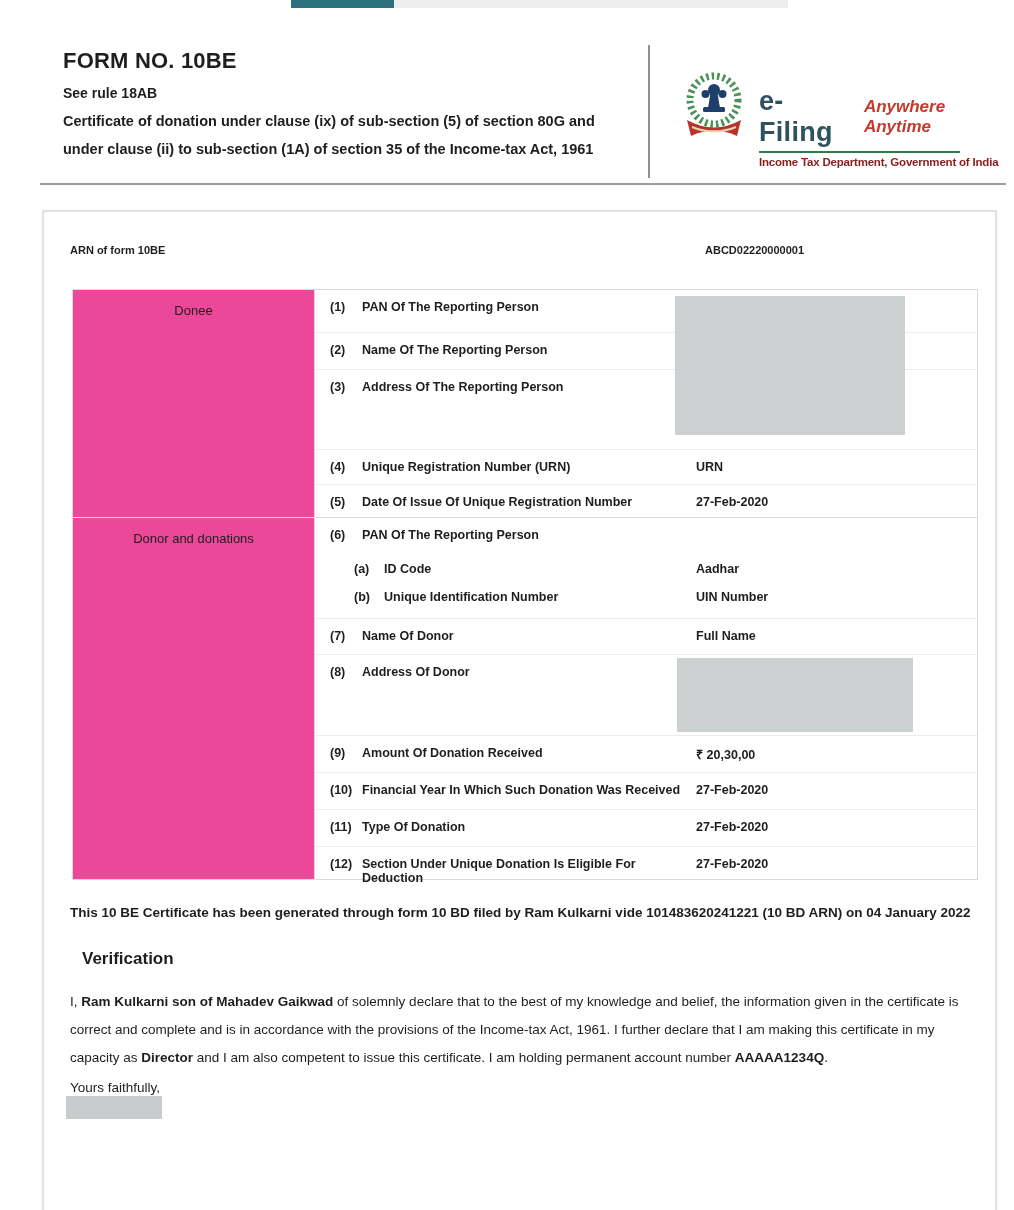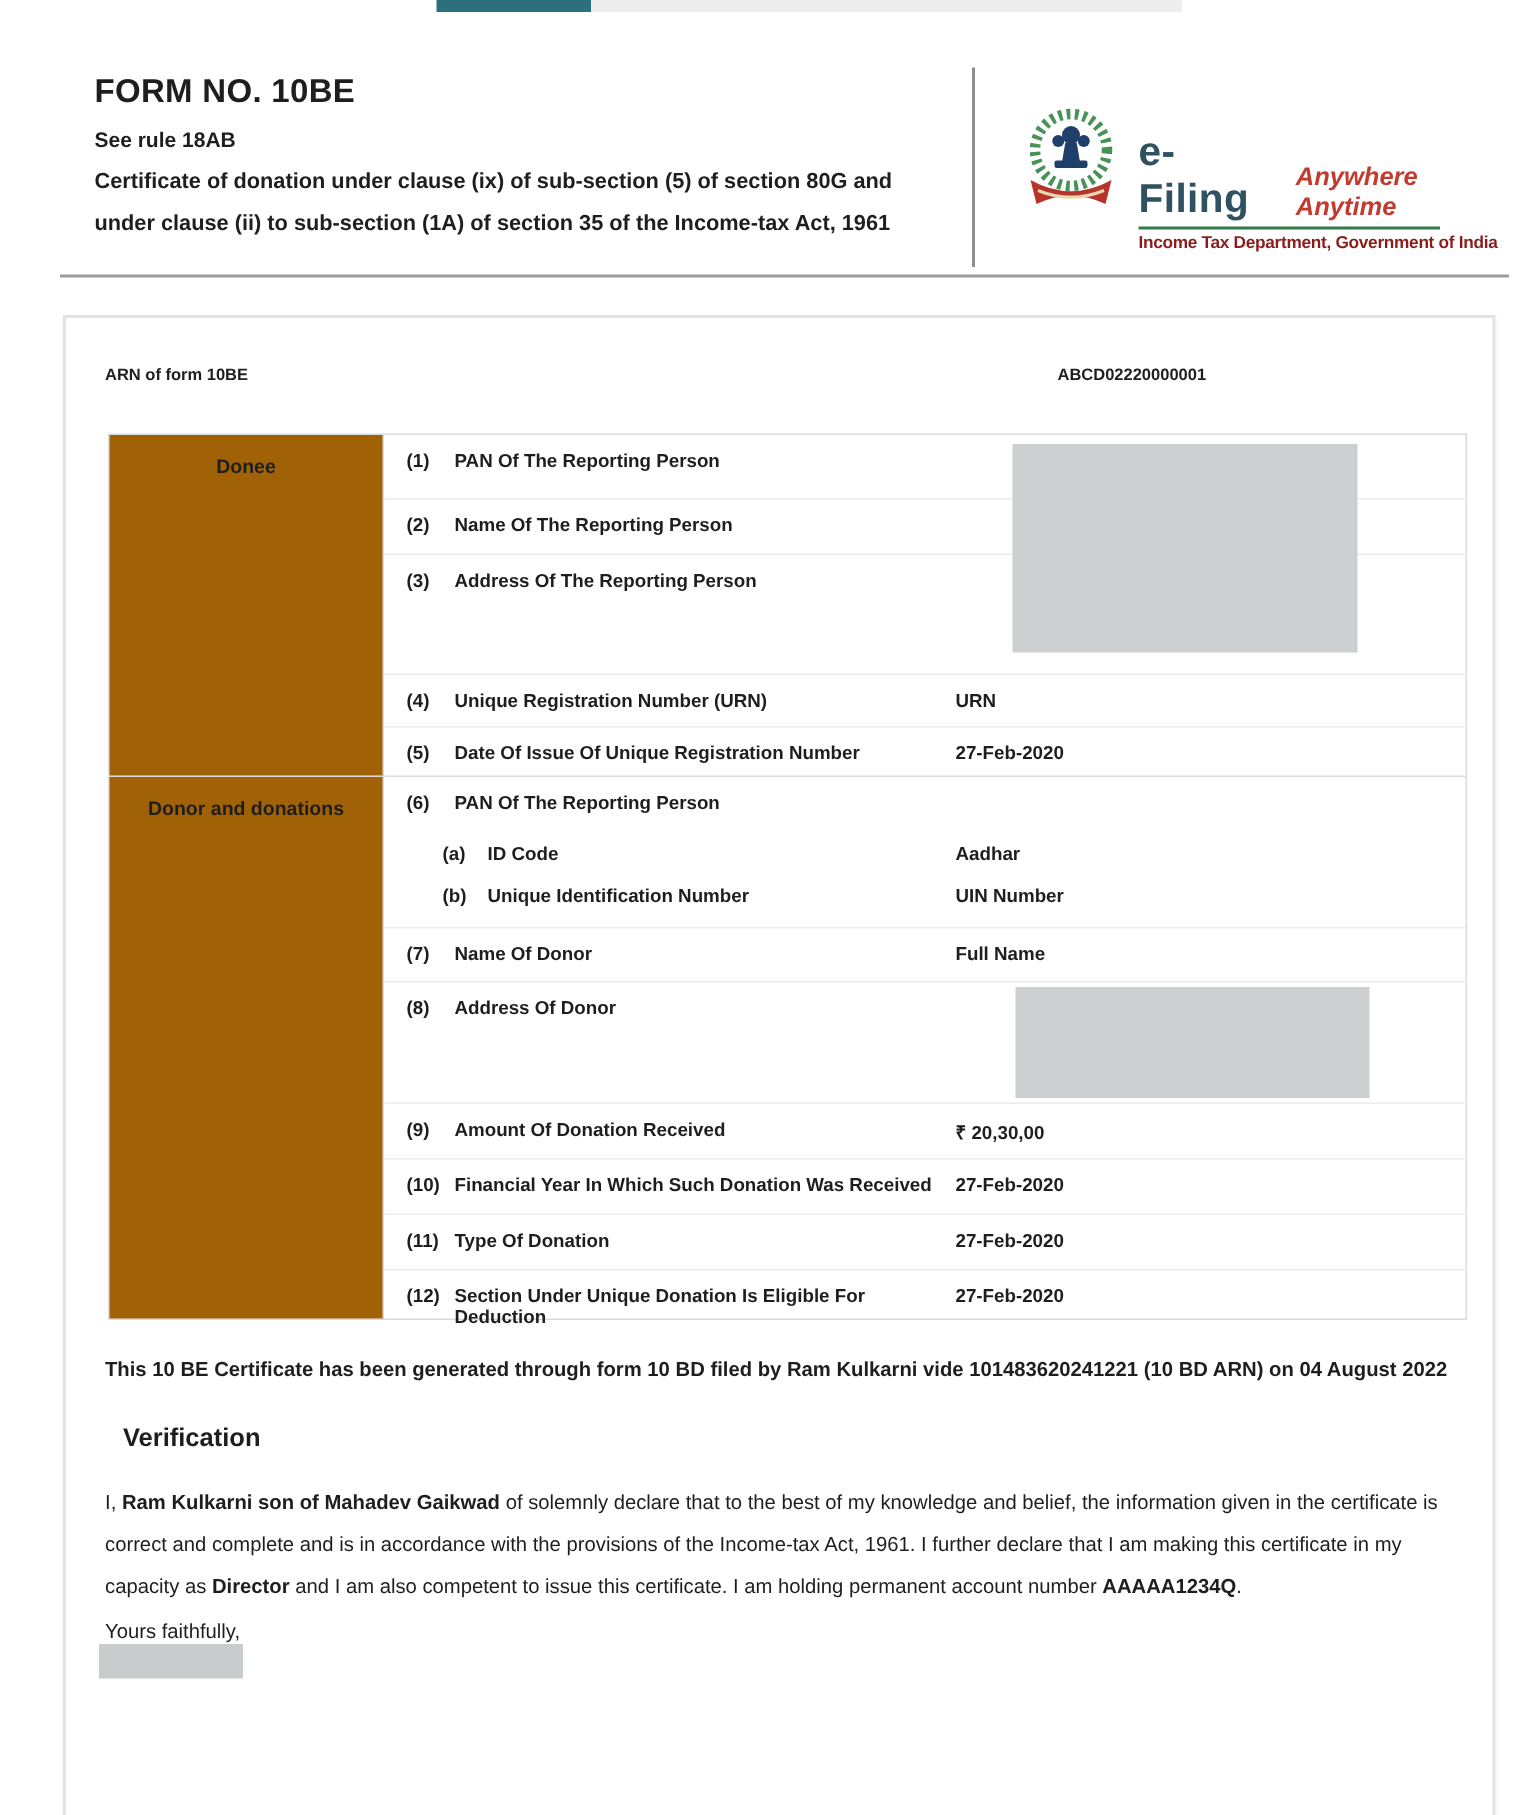--- a/index.html
+++ b/index.html
@@ -18,21 +18,21 @@
   .form-no { font-size:22px; font-weight:800; letter-spacing:.2px; }
   .rule-ref { font-size:14px; font-weight:700; margin-top:11px; }
   .desc-line { font-size:14.5px; font-weight:700; margin-top:13px; line-height:15px; }
 
   .divider-v { position:absolute; left:648px; top:45px; width:2px; height:133px; background:#8f8f8f; }
 
   
   .logo { position:absolute; left:682px; top:70px; display:flex; }
   .emblem { width:64px; height:80px; flex-shrink:0; }
   .logo-text { margin-left:13px; padding-top:16px; }
-  .brand-line { display:flex; align-items:flex-end; }
+  .brand-line { display:flex; align-items:center; }
   .brand { font-size:27px; color:#2f5160; font-weight:600; letter-spacing:.3px; }
   .tagline { font-size:17px; color:#c23b2e; font-style:italic; font-weight:600; margin-left:8px; }
   .logo-rule { height:2px; background:#2e7d46; margin-top:3px; width:201px; }
   .dept { font-size:11.5px; color:#8a1c1c; font-weight:700; margin-top:3px; letter-spacing:-.2px; white-space:nowrap; }
 
   .hr-main { position:absolute; left:40px; top:183px; width:966px; height:2px; background:#9c9c9c; }
 
   
   .card {
     position:absolute; left:42px; top:210px; width:955px; height:1010px;
@@ -40,22 +40,22 @@
   }
 
   .arn-row { position:absolute; left:26px; top:32px; width:905px; font-size:11px; font-weight:700; }
   .arn-value { position:absolute; left:635px; top:0; }
 
   
   .dtable { position:absolute; left:28px; top:77px; width:906px; border:1px solid #d9d9de; }
   .tsection { display:flex; }
   .tsection + .tsection { border-top:1px solid #d9d9de; }
   .thead-col {
-    width:183px; flex-shrink:0; background:#a16207; border-right:1px solid #d9d9de;
-    text-align:center; padding-top:13px; font-size:13px; font-weight:700;
+    width:242px; flex-shrink:0; background:#ec4899; border-right:1px solid #d9d9de;
+    text-align:center; padding-top:13px; font-size:13px; font-weight:400;
   }
   .trows { flex:1; }
   .trow { display:flex; align-items:flex-start; padding:10px 0 0 15px; font-size:12.5px; font-weight:700; }
   .trow + .trow, .trow6 + .trow { border-top:1px solid #ececf0; }
   .tno { width:32px; flex-shrink:0; }
   .tlabel { width:334px; flex-shrink:0; padding-right:6px; }
   .tvalue { flex:1; }
 
   .trow6 { padding:10px 0 0 15px; font-size:12.5px; font-weight:700; }
   .t6line { display:flex; align-items:flex-start; }
@@ -207,21 +207,21 @@
           <span class="tlabel">Section Under Unique Donation Is Eligible For Deduction</span>
           <span class="tvalue">27-Feb-2020</span>
         </div>
       </div>
     </div>
 
     <div class="redact redact-1"></div>
     <div class="redact redact-2"></div>
   </div>
 
-  <div class="gen-note">This 10 BE Certificate has been generated through form 10 BD filed by Ram Kulkarni vide 101483620241221 (10 BD ARN) on 04 August 2022</div>
+  <div class="gen-note">This 10 BE Certificate has been generated through form 10 BD filed by Ram Kulkarni vide 101483620241221 (10 BD ARN) on 04 January 2022</div>
 
   <div class="verif-title">Verification</div>
 
   <div class="declaration"><span>I, </span><span class="b">Ram Kulkarni son of Mahadev Gaikwad</span><span> of solemnly declare that to the best of my knowledge and belief, the information given in the certificate is correct and complete and is in accordance with the provisions of the Income-tax Act, 1961. I further declare that I am making this certificate in my capacity as </span><span class="b">Director</span><span> and I am also competent to issue this certificate. I am holding permanent account number </span><span class="b">AAAAA1234Q</span><span>.</span></div>
 
   <div class="closing">Yours faithfully,</div>
 
   <div class="sig-box"></div>
 </div>
 

